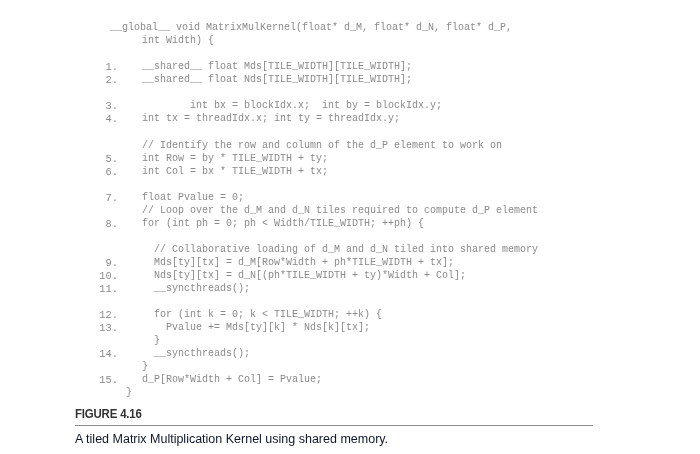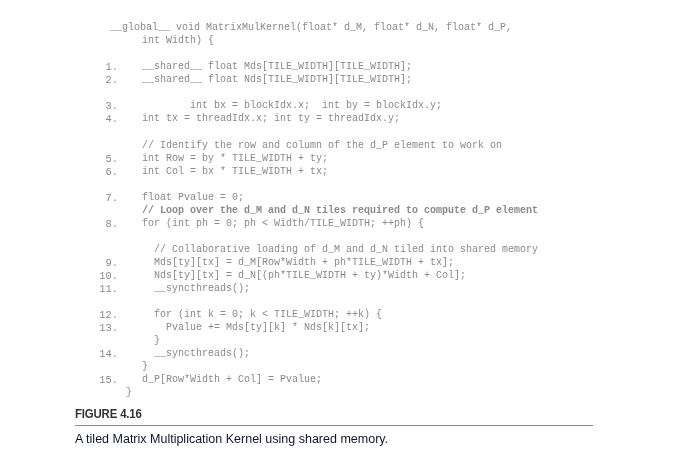--- a/index.html
+++ b/index.html
@@ -66,21 +66,21 @@
   <div class="code" style="left:142px; top:113px;">int tx = threadIdx.x; int ty = threadIdx.y;</div>
 
   <div class="code" style="left:142px; top:140px;">// Identify the row and column of the d_P element to work on</div>
   <div class="ln" style="left:96px; top:153px;">5.</div>
   <div class="code" style="left:142px; top:153px;">int Row = by * TILE_WIDTH + ty;</div>
   <div class="ln" style="left:96px; top:166px;">6.</div>
   <div class="code" style="left:142px; top:166px;">int Col = bx * TILE_WIDTH + tx;</div>
 
   <div class="ln" style="left:96px; top:192px;">7.</div>
   <div class="code" style="left:142px; top:192px;text-align:center;">float Pvalue = 0;</div>
-  <div class="code" style="left:142px; top:205px;font-weight:bold;">// Loop over the d_M and d_N tiles required to compute d_P element</div>
+  <div class="code" style="left:142px; top:205px;">// Loop over the d_M and d_N tiles required to compute d_P element</div>
   <div class="ln" style="left:96px; top:218px;">8.</div>
   <div class="code" style="left:142px; top:218px;">for (int ph = 0; ph &lt; Width/TILE_WIDTH; ++ph) {</div>
 
   <div class="code" style="left:142px; top:244px;">  // Collaborative loading of d_M and d_N tiled into shared memory</div>
   <div class="ln" style="left:96px; top:257px;">9.</div>
   <div class="code" style="left:142px; top:257px;">  Mds[ty][tx] = d_M[Row*Width + ph*TILE_WIDTH + tx];</div>
   <div class="ln" style="left:96px; top:270px;">10.</div>
   <div class="code" style="left:142px; top:270px;">  Nds[ty][tx] = d_N[(ph*TILE_WIDTH + ty)*Width + Col];</div>
   <div class="ln" style="left:96px; top:283px;">11.</div>
   <div class="code" style="left:142px; top:283px;">  __syncthreads();</div>

